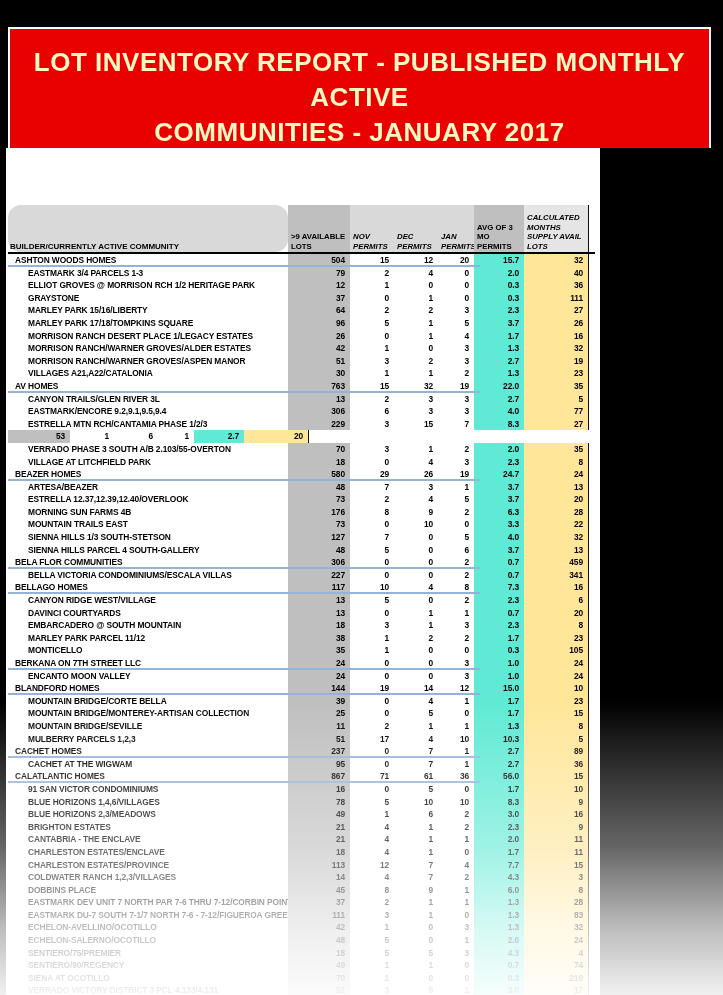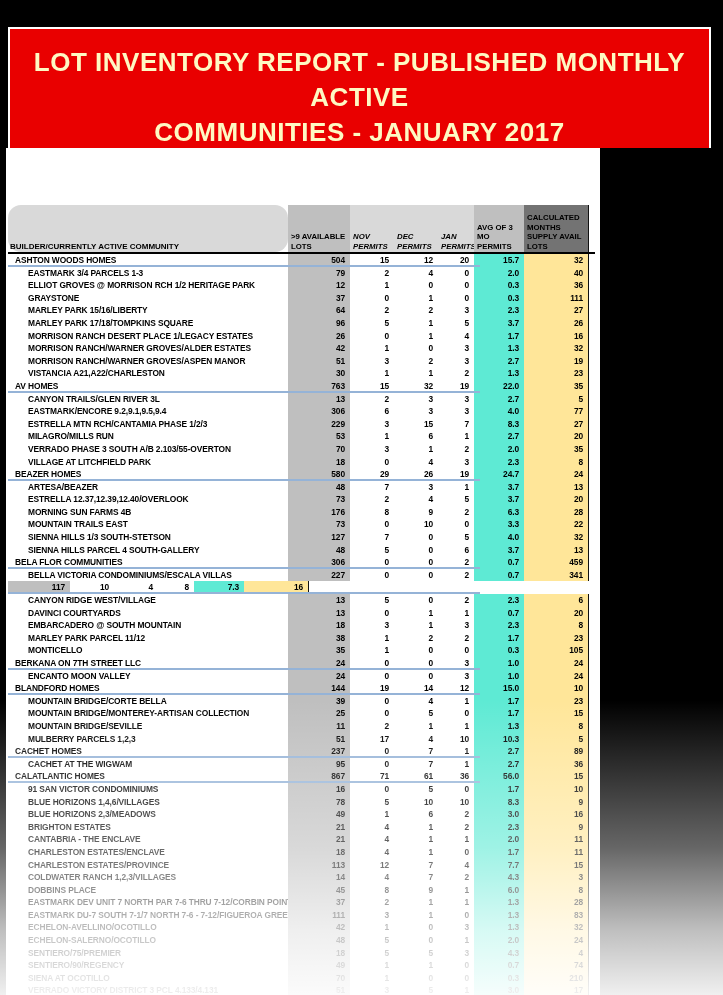--- a/index.html
+++ b/index.html
@@ -36,21 +36,21 @@
   .col-name{width:280px;}
   .col-lots{width:62px;background:#BFBFBF;}
   .col-nov{width:44px;}
   .col-dec{width:44px;}
   .col-jan{width:36px;}
   .col-avg{width:50px;background:#5eead4;}
   .col-calc{width:65px;background:#FFE699;border-right:1.5px solid #111;}
   .th.col-name{background:#D9D9D9;font-size:8px;padding-left:2px;border-radius:13px;}
   .th.col-nov,.th.col-dec,.th.col-jan{background:#D9D9D9;font-style:italic;}
   .th.col-lots,.th.col-avg{background:#BFBFBF;}
-  .th.col-calc{background:#737373;}
+  .th.col-calc{background:#e5e5e5;font-style:italic;}
   .td.col-name{text-align:left;padding-right:0;padding-left:20px;}
   .tr.builder .td.col-name{padding-left:7px;}
   .blue-underline{
     position:absolute;left:0;bottom:0;width:472px;height:2px;
     background:#95B3D7;z-index:2;
   }
   
   .fade-overlay{
     position:absolute;left:0;top:700px;width:723px;height:295px;z-index:10;
     background:linear-gradient(180deg,
@@ -169,21 +169,21 @@
           <div class="tr community">
             <div class="td col-name">MORRISON RANCH/WARNER GROVES/ASPEN MANOR</div>
             <div class="td col-lots">51</div>
             <div class="td col-nov">3</div>
             <div class="td col-dec">2</div>
             <div class="td col-jan">3</div>
             <div class="td col-avg">2.7</div>
             <div class="td col-calc">19</div>
           </div>
           <div class="tr community">
-            <div class="td col-name">VISTANCIA A21,A22/CHARLESTON</div>
+            <div class="td col-name">VILLAGES A21,A22/CATALONIA</div>
             <div class="td col-lots">30</div>
             <div class="td col-nov">1</div>
             <div class="td col-dec">1</div>
             <div class="td col-jan">2</div>
             <div class="td col-avg">1.3</div>
             <div class="td col-calc">23</div>
           </div>
           <div class="tr builder">
             <div class="td col-name">AV HOMES</div>
             <div class="td col-lots">763</div>
@@ -215,21 +215,20 @@
           <div class="tr community">
             <div class="td col-name">ESTRELLA MTN RCH/CANTAMIA PHASE 1/2/3</div>
             <div class="td col-lots">229</div>
             <div class="td col-nov">3</div>
             <div class="td col-dec">15</div>
             <div class="td col-jan">7</div>
             <div class="td col-avg">8.3</div>
             <div class="td col-calc">27</div>
           </div>
           <div class="tr community">
-            <div class="td col-name">MILAGRO/MILLS RUN</div>
             <div class="td col-lots">53</div>
             <div class="td col-nov">1</div>
             <div class="td col-dec">6</div>
             <div class="td col-jan">1</div>
             <div class="td col-avg">2.7</div>
             <div class="td col-calc">20</div>
           </div>
           <div class="tr community">
             <div class="td col-name">VERRADO PHASE 3 SOUTH A/B 2.103/55-OVERTON</div>
             <div class="td col-lots">70</div>
@@ -325,20 +324,21 @@
           <div class="tr community">
             <div class="td col-name">BELLA VICTORIA CONDOMINIUMS/ESCALA VILLAS</div>
             <div class="td col-lots">227</div>
             <div class="td col-nov">0</div>
             <div class="td col-dec">0</div>
             <div class="td col-jan">2</div>
             <div class="td col-avg">0.7</div>
             <div class="td col-calc">341</div>
           </div>
           <div class="tr builder">
+            <div class="td col-name">BELLAGO HOMES</div>
             <div class="td col-lots">117</div>
             <div class="td col-nov">10</div>
             <div class="td col-dec">4</div>
             <div class="td col-jan">8</div>
             <div class="td col-avg">7.3</div>
             <div class="td col-calc">16</div>
             <div class="blue-underline" style="background: rgb(149, 179, 215);"></div>
           </div>
           <div class="tr community">
             <div class="td col-name">CANYON RIDGE WEST/VILLAGE</div>

